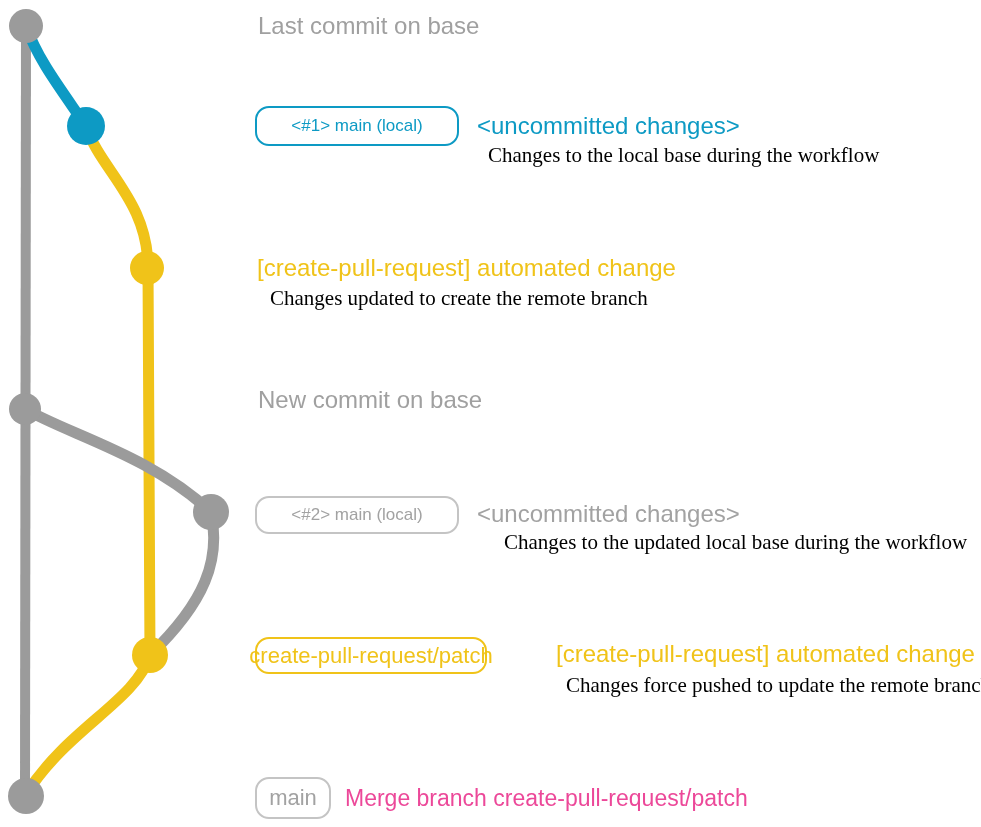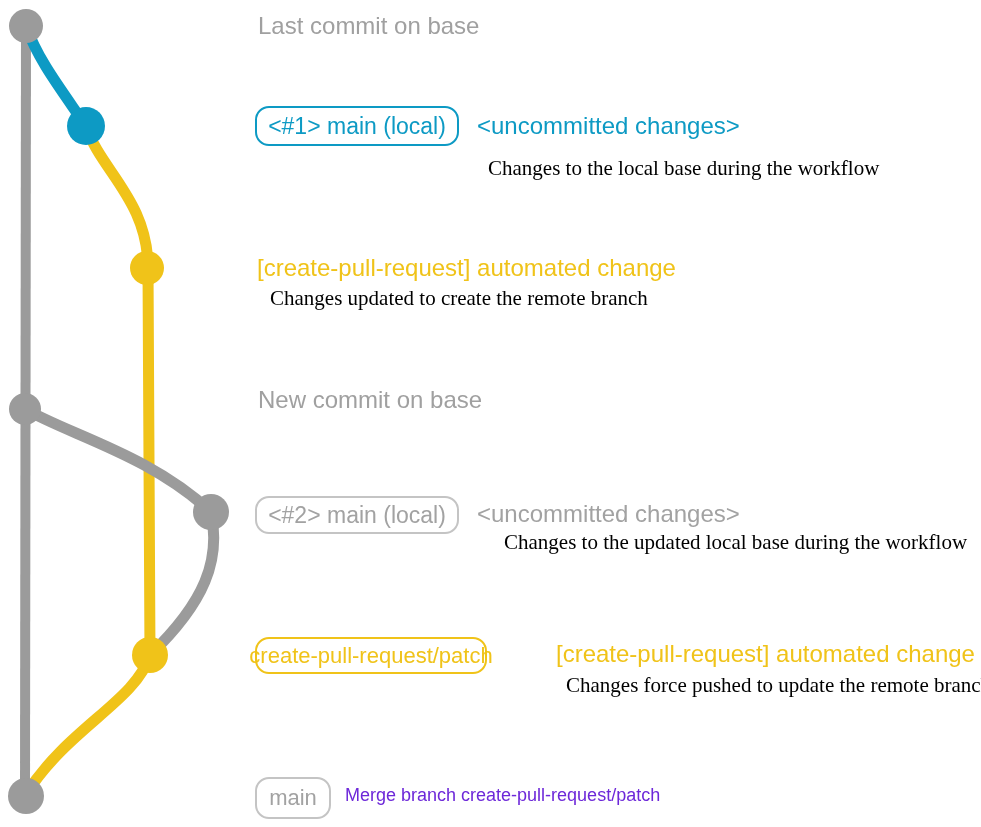--- a/index.html
+++ b/index.html
@@ -20,42 +20,42 @@
     color: #A0A0A0;
     font-family: Liberation Sans, sans-serif;
   }
   .badge {
     box-sizing: border-box;
     border: 2px solid #C4C4C4;
     border-radius: 14px;
     display: flex;
     align-items: center;
     justify-content: center;
-    font-size: 23px;
+    font-size: 17px;
     font-family: "Liberation Sans", sans-serif;
     color: #A2A2A2;
     white-space: nowrap;
   }
   .badge.blue   { border-color: #0D9AC4; color: #0D9AC4; }
   .badge.gray   { border-color: #C4C4C4; color: #A2A2A2; }
   .badge.yellow { border-color: #F0C319; color: #F0C319; font-size: 22px; }
 
   .title { font-size: 24px; font-family: "Liberation Sans", sans-serif; }
   .title.blue   { color: #0D9AC4; }
   .title.gray   { color: #A2A2A2; }
   .title.yellow { color: #F0C319; }
 
   .desc {
     font-size: 21px;
     color: #000000;
     font-family: "Liberation Serif", serif;
   }
   .merge-text {
-    font-size: 18px;
-    color: #6d28d9;
+    font-size: 23px;
+    color: #ec4899;
     font-family: "Liberation Sans", sans-serif;
   }
 </style>
 </head>
 <body>
 
 <div class="canvas">
 
   <svg class="graph-svg" width="250" height="827" viewBox="0 0 250 827" fill="none">
 
@@ -79,21 +79,21 @@
     <circle cx="150" cy="655" r="18" fill="#F0C319"></circle>
     <circle cx="26" cy="796" r="18" fill="#9B9B9B"></circle>
   </svg>
 
   <div class="abs heading" style="left:258px; top:12px;">Last commit on base</div>
 
   <div class="abs badge blue" style="left:255px; top:106px; width:204px; height:40px;">
     <span>&lt;#1&gt; main (local)</span>
   </div>
   <div class="abs title blue" style="left:477px; top:112px;">&lt;uncommitted changes&gt;</div>
-  <div class="abs desc" style="left:488px; top:156px;">Changes to the local base during the workflow</div>
+  <div class="abs desc" style="left:488px; top:143px;">Changes to the local base during the workflow</div>
 
   <div class="abs title yellow" style="left:257px; top:254px;">[create-pull-request] automated change</div>
   <div class="abs desc" style="left:270px; top:286px;">Changes updated to create the remote branch</div>
 
   <div class="abs heading" style="left:258px; top:386px;">New commit on base</div>
 
   <div class="abs badge gray" style="left:255px; top:496px; width:204px; height:38px;justify-content:center;">
     <span>&lt;#2&gt; main (local)</span>
   </div>
   <div class="abs title gray" style="left:477px; top:500px;">&lt;uncommitted changes&gt;</div>

